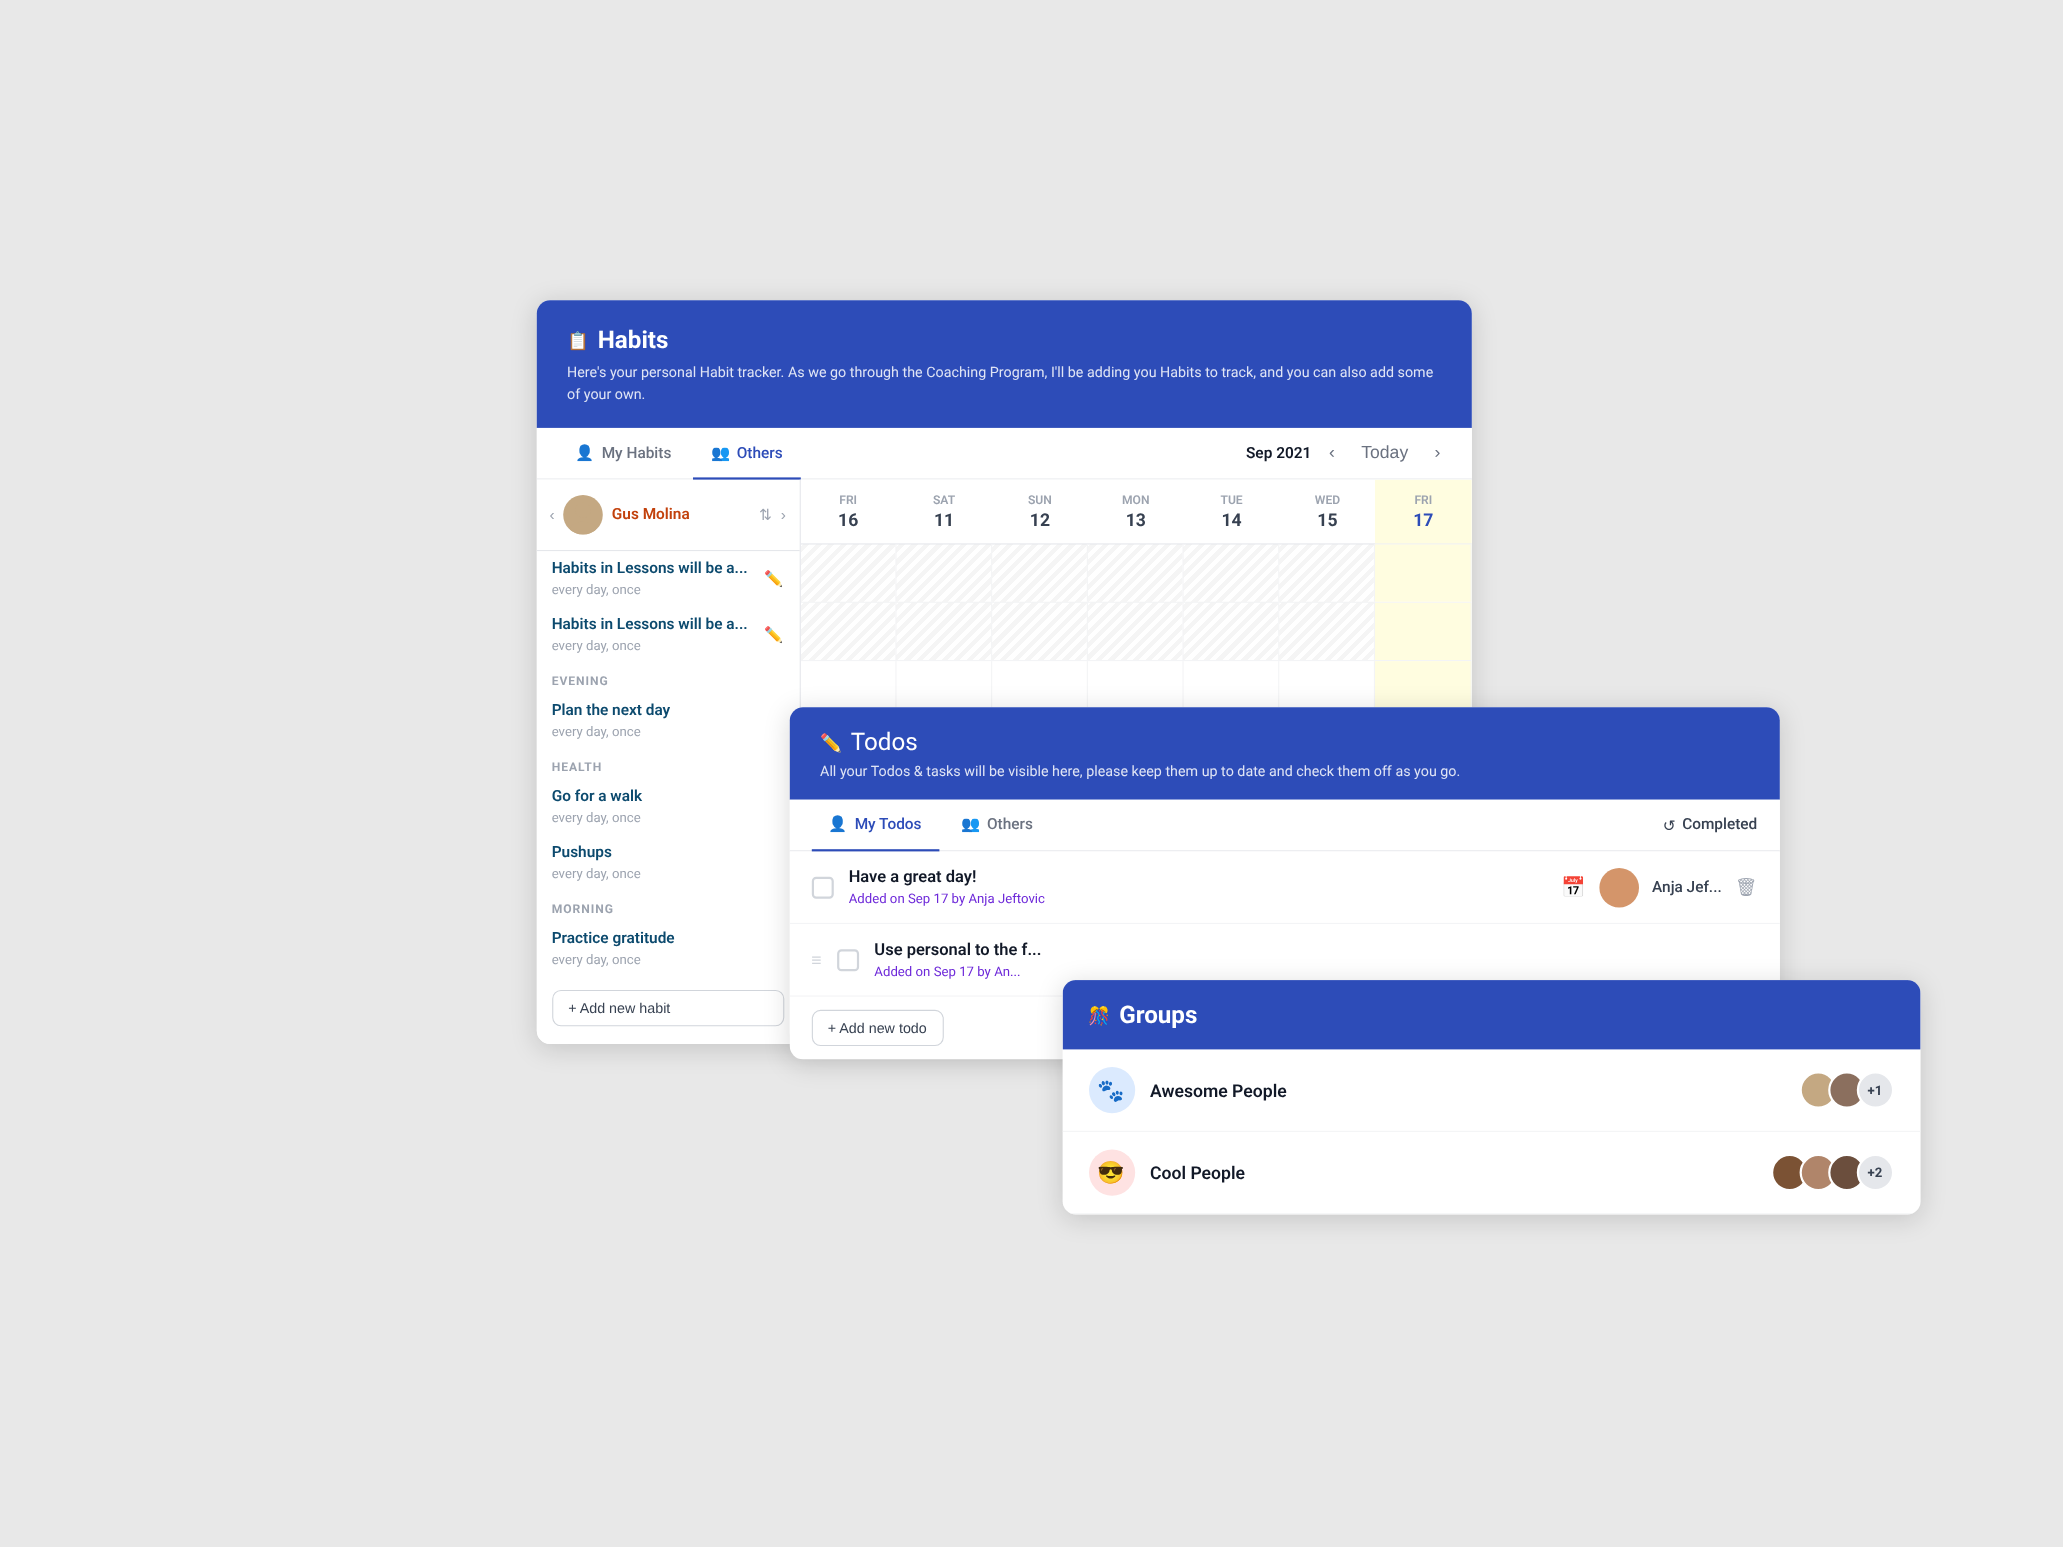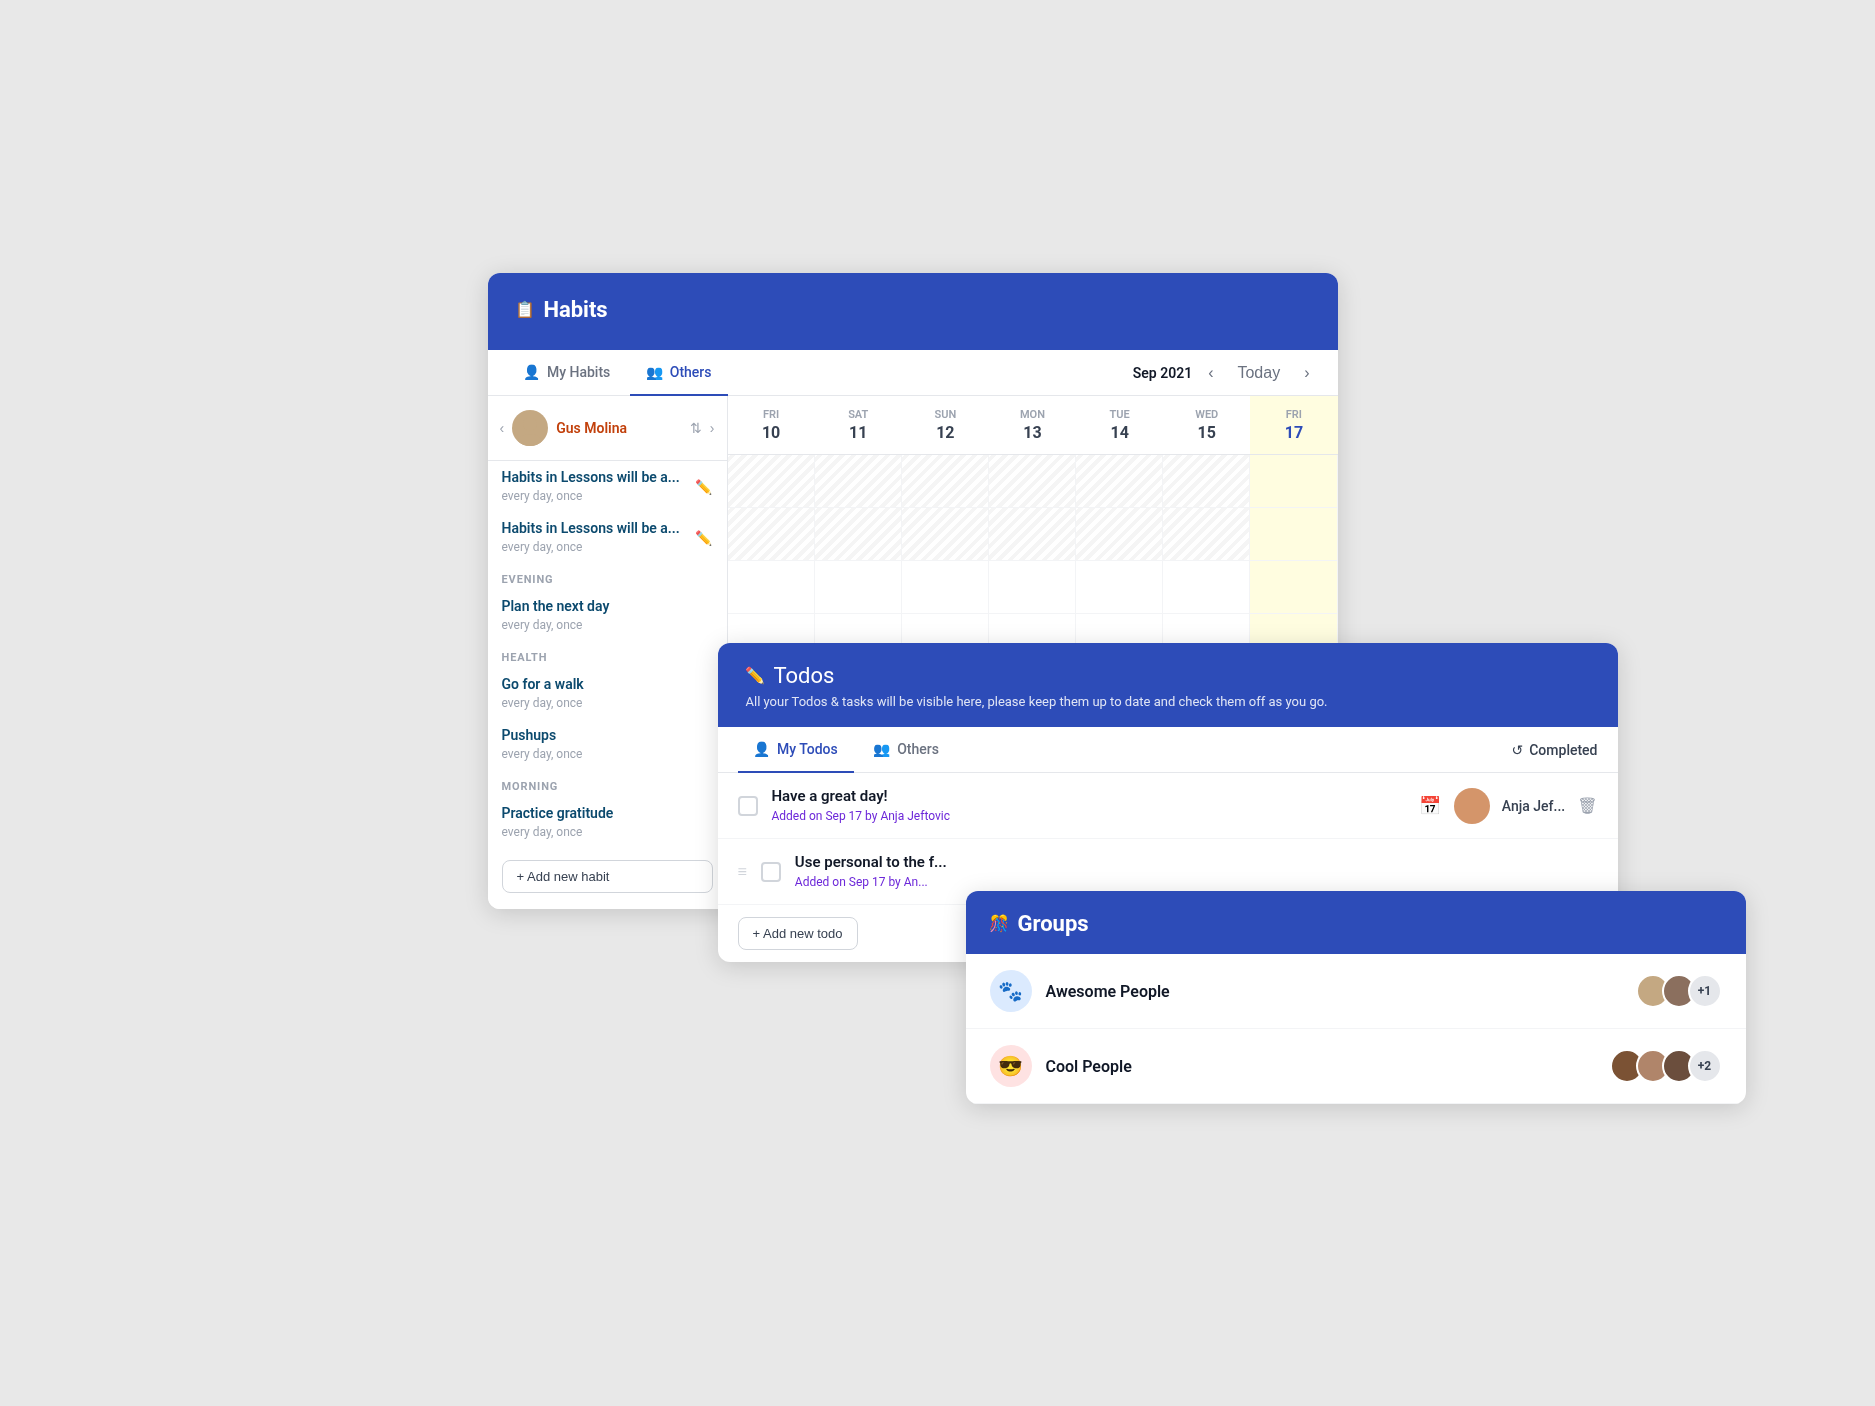--- a/index.html
+++ b/index.html
@@ -531,20 +531,21 @@
 <body>
 
 <div class="scene">
 
   <div class="habits-card">
     <div class="habits-header">
       <div class="habits-header-title">
         <span>📋</span>
         <h1>Habits</h1>
       </div>
+      <p>Here's your personal Habit tracker. As we go through the Coaching Program, I'll be adding you Habits to track, and you can also add some of your own.</p>
     </div>
 
     <div class="habits-tabs">
       <div class="habits-tabs-left">
         <div class="tab-item">
           <span>👤</span>
           <span>My Habits</span>
         </div>
         <div class="tab-item active">
           <span>👥</span>
@@ -620,21 +621,21 @@
           </div>
         </div>
 
         <button class="add-habit-btn">+ Add new habit</button>
       </div>
 
       <div class="calendar-grid">
         <div class="cal-header">
           <div class="cal-day-header">
             <div class="day-name">FRI</div>
-            <div class="day-num">10</div>
+            <div class="day-num">16</div>
           </div>
           <div class="cal-day-header">
             <div class="day-name">SAT</div>
             <div class="day-num">11</div>
           </div>
           <div class="cal-day-header">
             <div class="day-name">SUN</div>
             <div class="day-num">12</div>
           </div>
           <div class="cal-day-header">

